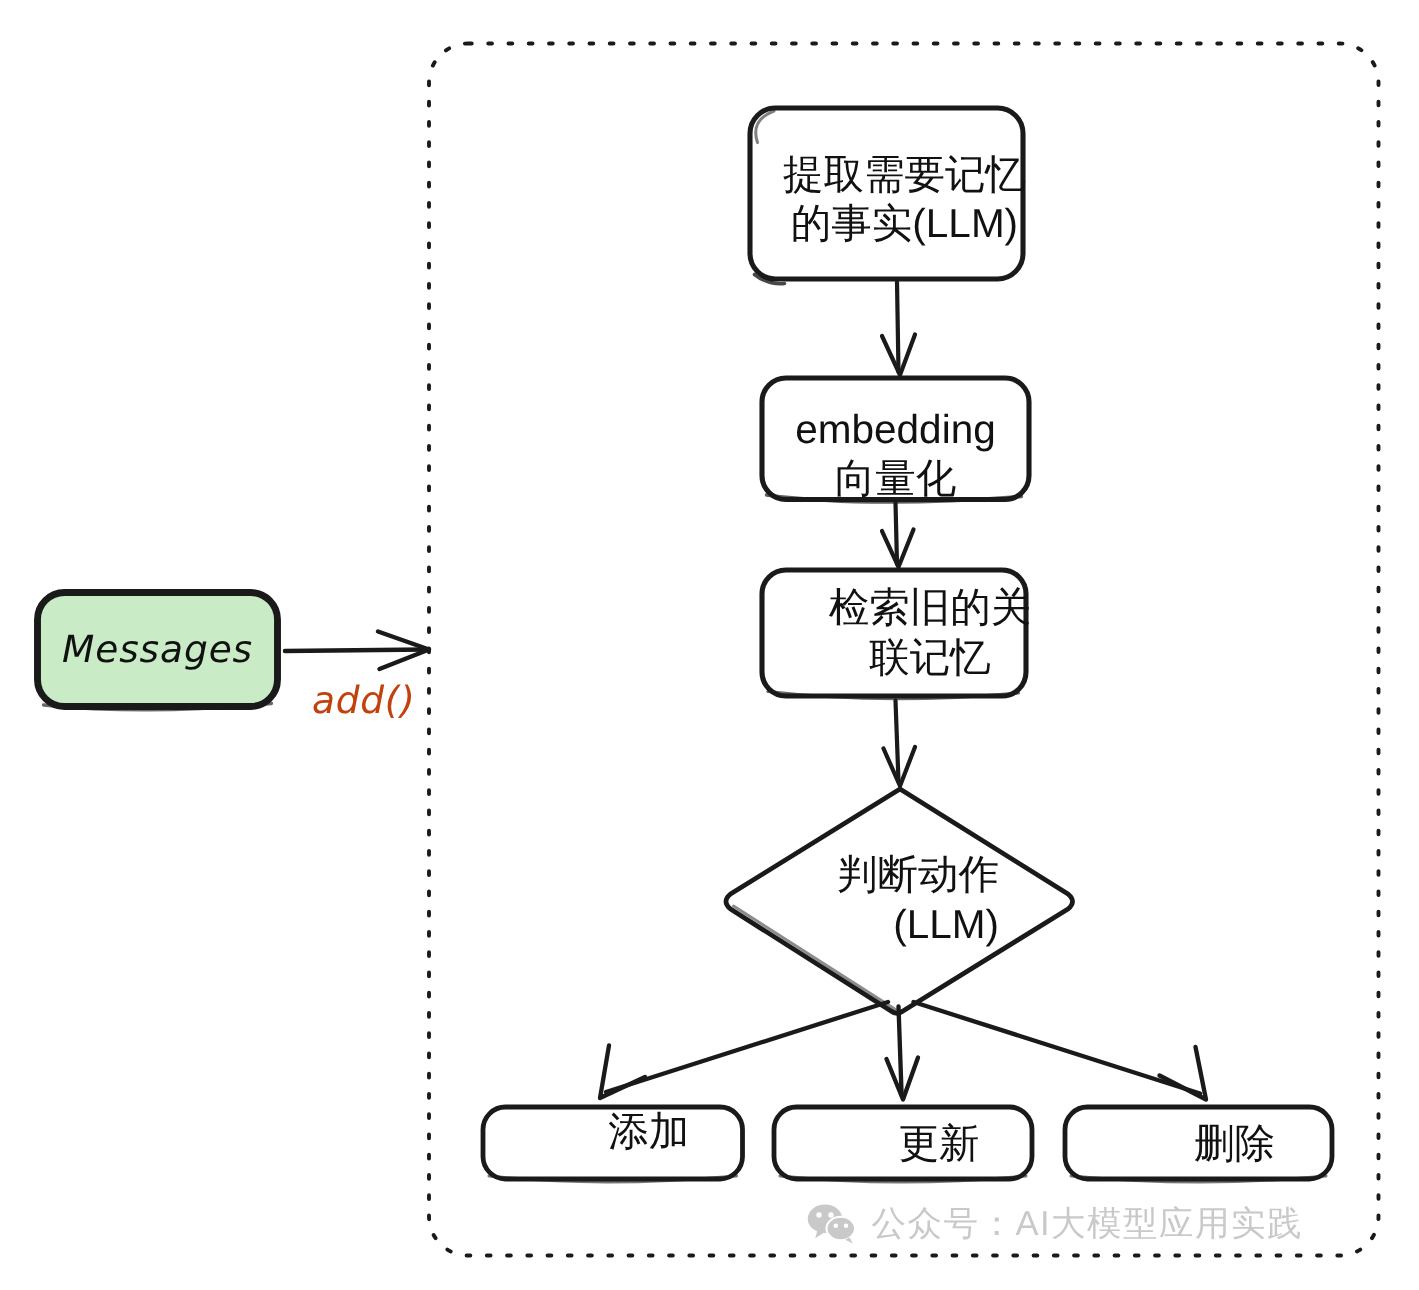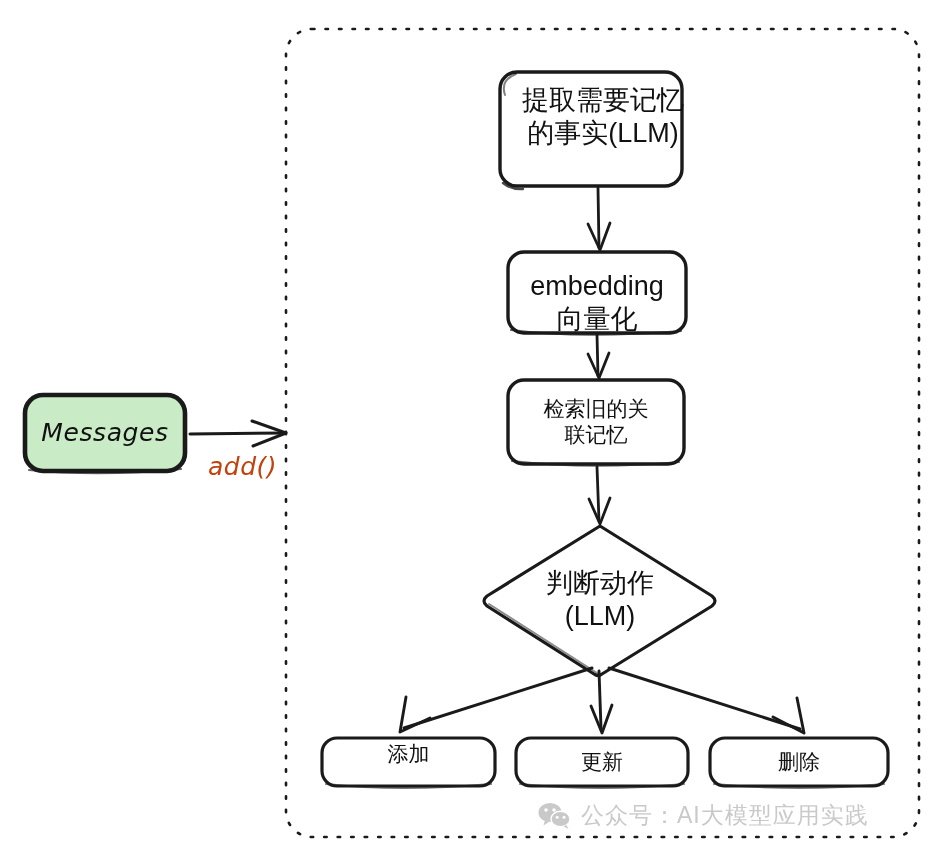--- a/index.html
+++ b/index.html
@@ -31,22 +31,23 @@
     align-items: center;
     justify-content: center;
     text-align: center;
     color: #111111;
     pointer-events: none;
     line-height: 1.22;
     white-space: pre-line;
   }
   .cjk-node {
     font-family: "Liberation Sans", sans-serif;
-    font-size: 21px;
+    font-size: 27px;
     font-weight: 400;
+    margin-left: 24px;
   }
   .hand-node {
     font-family: "DejaVu Sans", sans-serif;
     font-size: 25px;
     font-style: italic;
     letter-spacing: 0.6px;
   }
   .mixed-node {
     font-family: "Liberation Sans", sans-serif;
     font-size: 27px;
@@ -157,30 +158,30 @@
       <rect x="710" y="738" width="178" height="48" rx="15" ry="15" fill="#ffffff" stroke="#1a1a1a" stroke-width="3.2"></rect>
       <path d="M714 784 Q 800 792 884 784" fill="none" stroke="#1a1a1a" stroke-width="2" stroke-linecap="round" opacity="0.6"></path>
     </g>
 
   </svg>
 
   <div class="node-text hand-node" style="left:25px; top:395px; width:160px; height:76px;">Messages</div>
 
   <div class="edge-label" style="left:208px; top:452px;">add()</div>
 
-  <div class="node-text mixed-node" style="left:500px; top:60px; width:206px; height:114px;">提取需要记忆
+  <div class="node-text mixed-node" style="left:500px; top:76px; width:206px; height:114px;">提取需要记忆
 的事实(LLM)</div>
 
   <div class="node-text mixed-node" style="left:508px; top:252px; width:178px; height:102px;">embedding
 向量化</div>
 
   <div class="node-text cjk-node" style="left:508px; top:380px; width:176px; height:84px;">检索旧的关
 联记忆</div>
 
-  <div class="node-text mixed-node" style="left:484px; top:524px; width:232px; height:152px;">判断动作
+  <div class="node-text mixed-node" style="left:496px; top:524px; width:232px; height:152px;text-align:right;">判断动作
 (LLM)</div>
 
   <div class="node-text cjk-node" style="left:322px; top:738px; width:173px; height:32px;">添加</div>
 
   <div class="node-text cjk-node" style="left:516px; top:738px; width:172px; height:48px;">更新</div>
 
   <div class="node-text cjk-node" style="left:710px; top:738px; width:178px; height:48px;">删除</div>
 
   <div class="watermark" style="left:538px; top:800px;">
     <svg width="34" height="28" viewBox="0 0 34 28">

